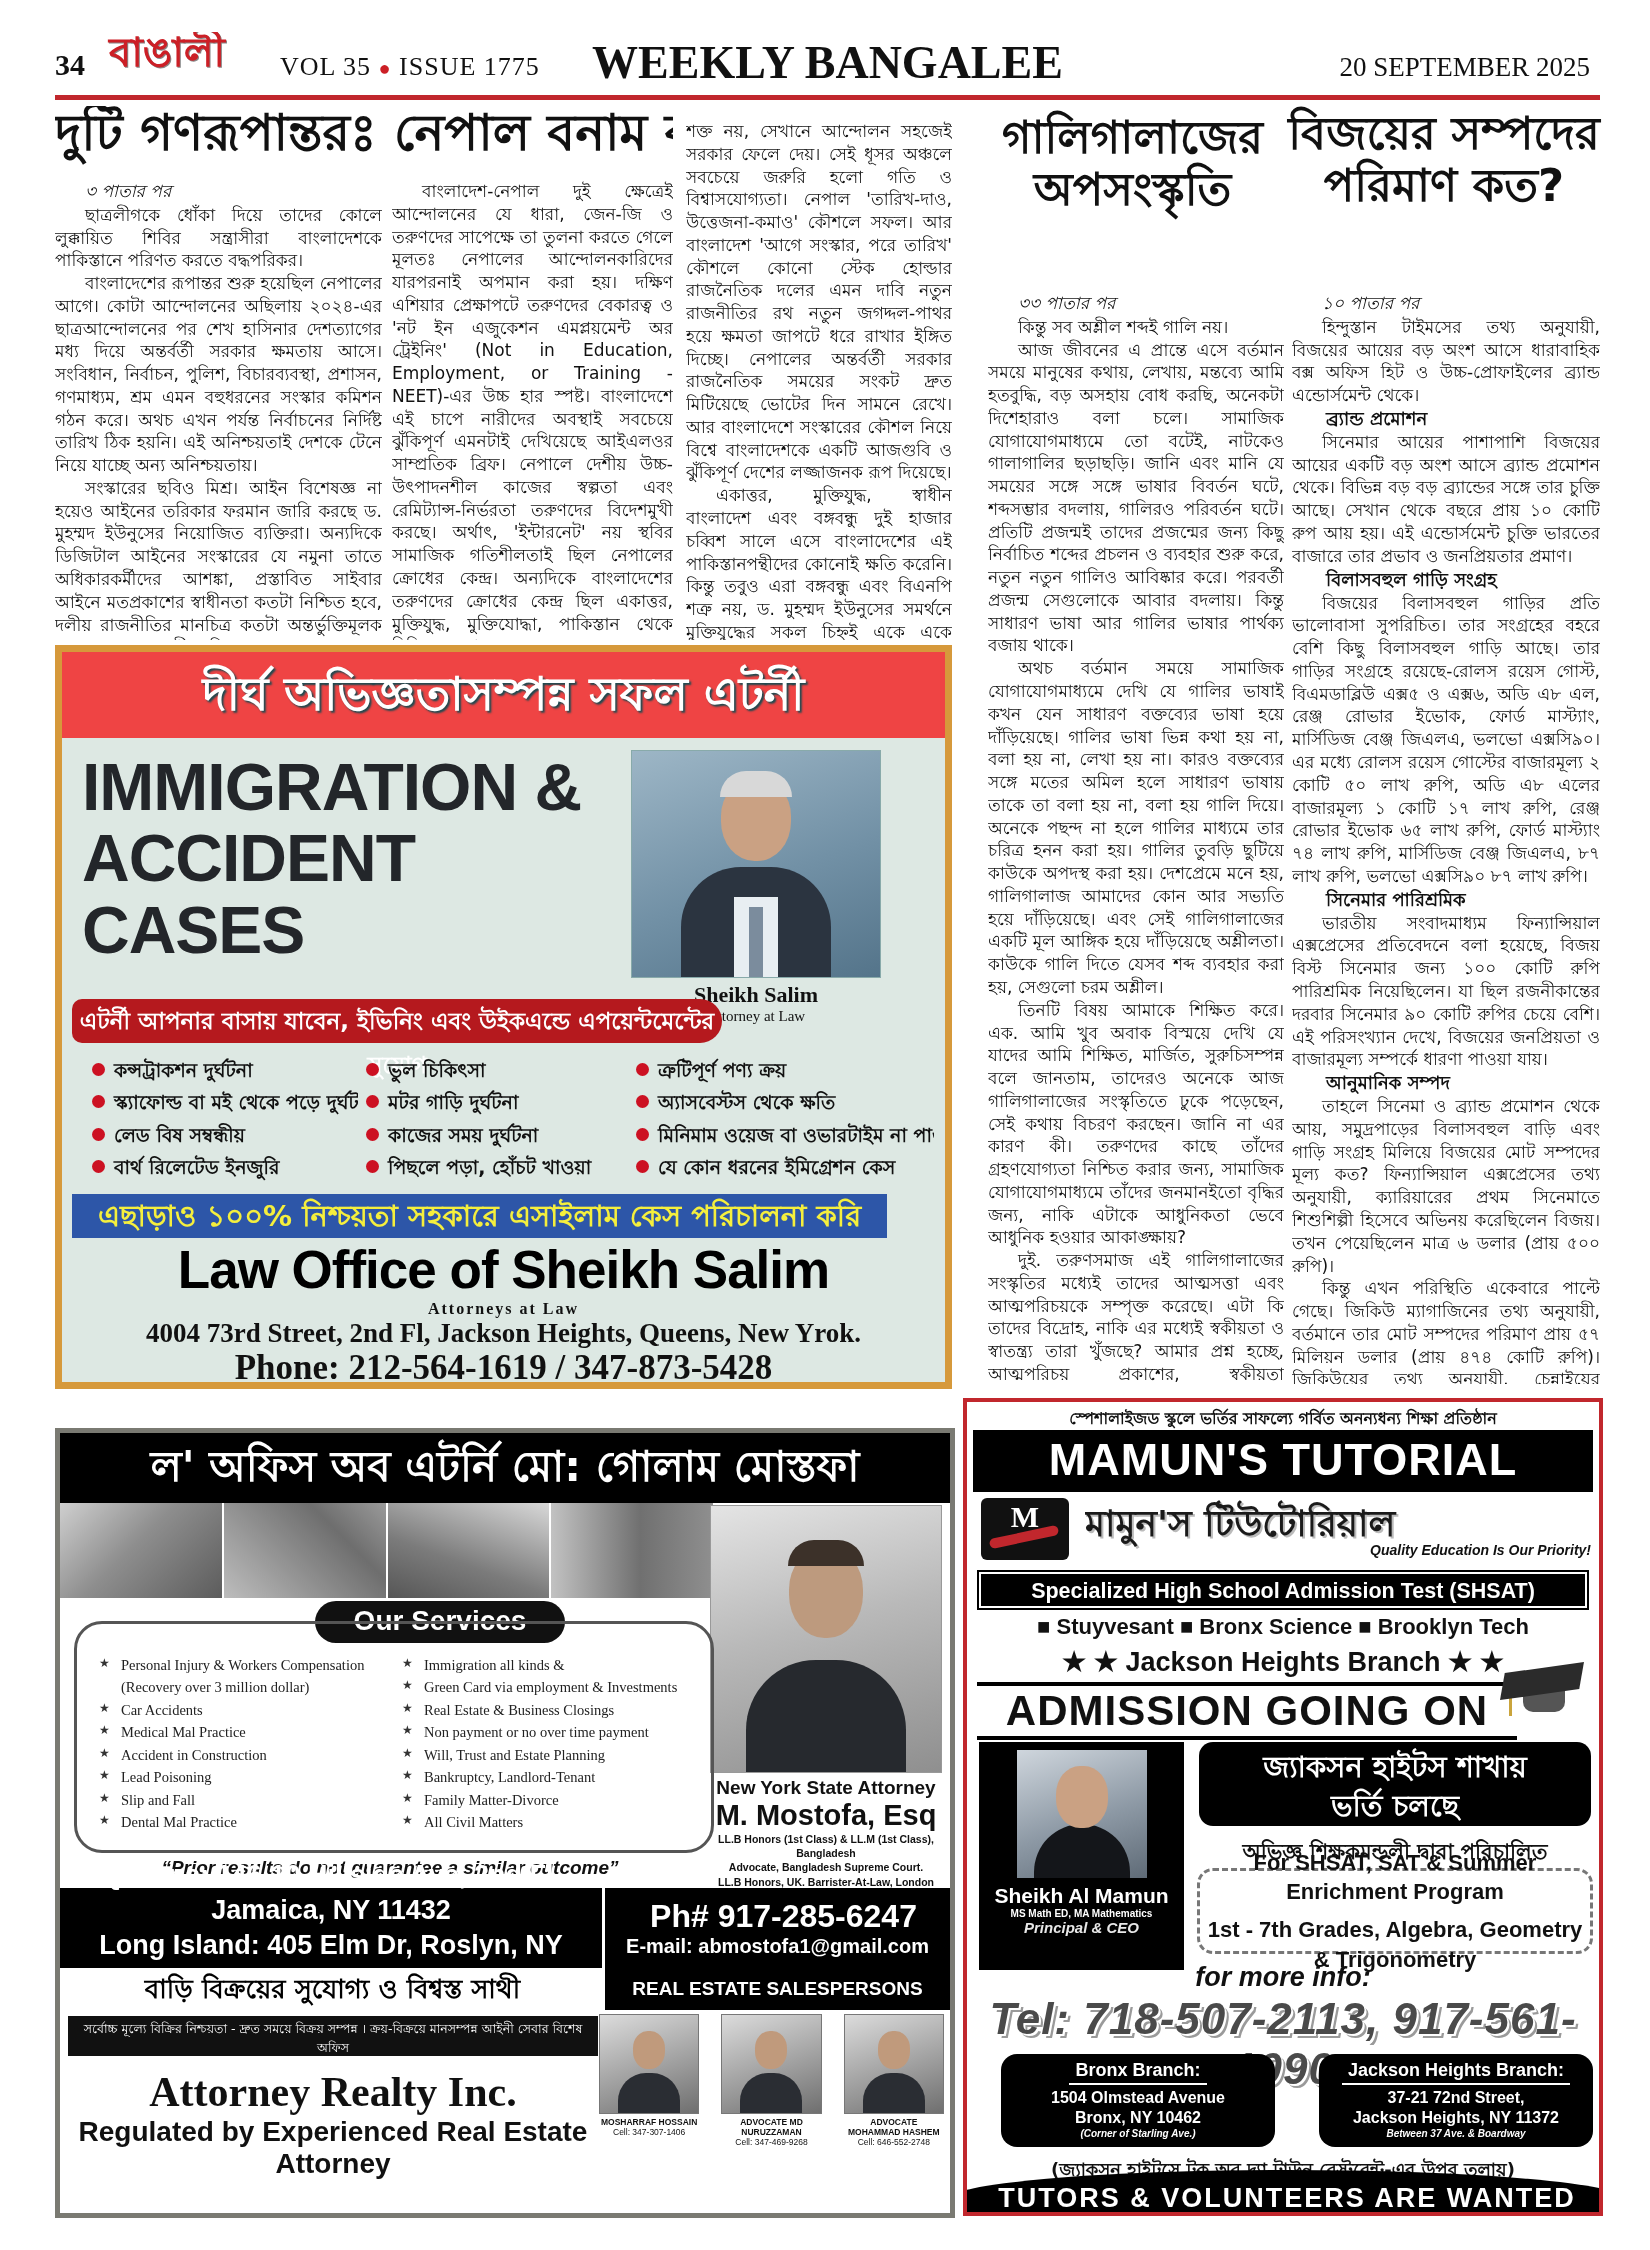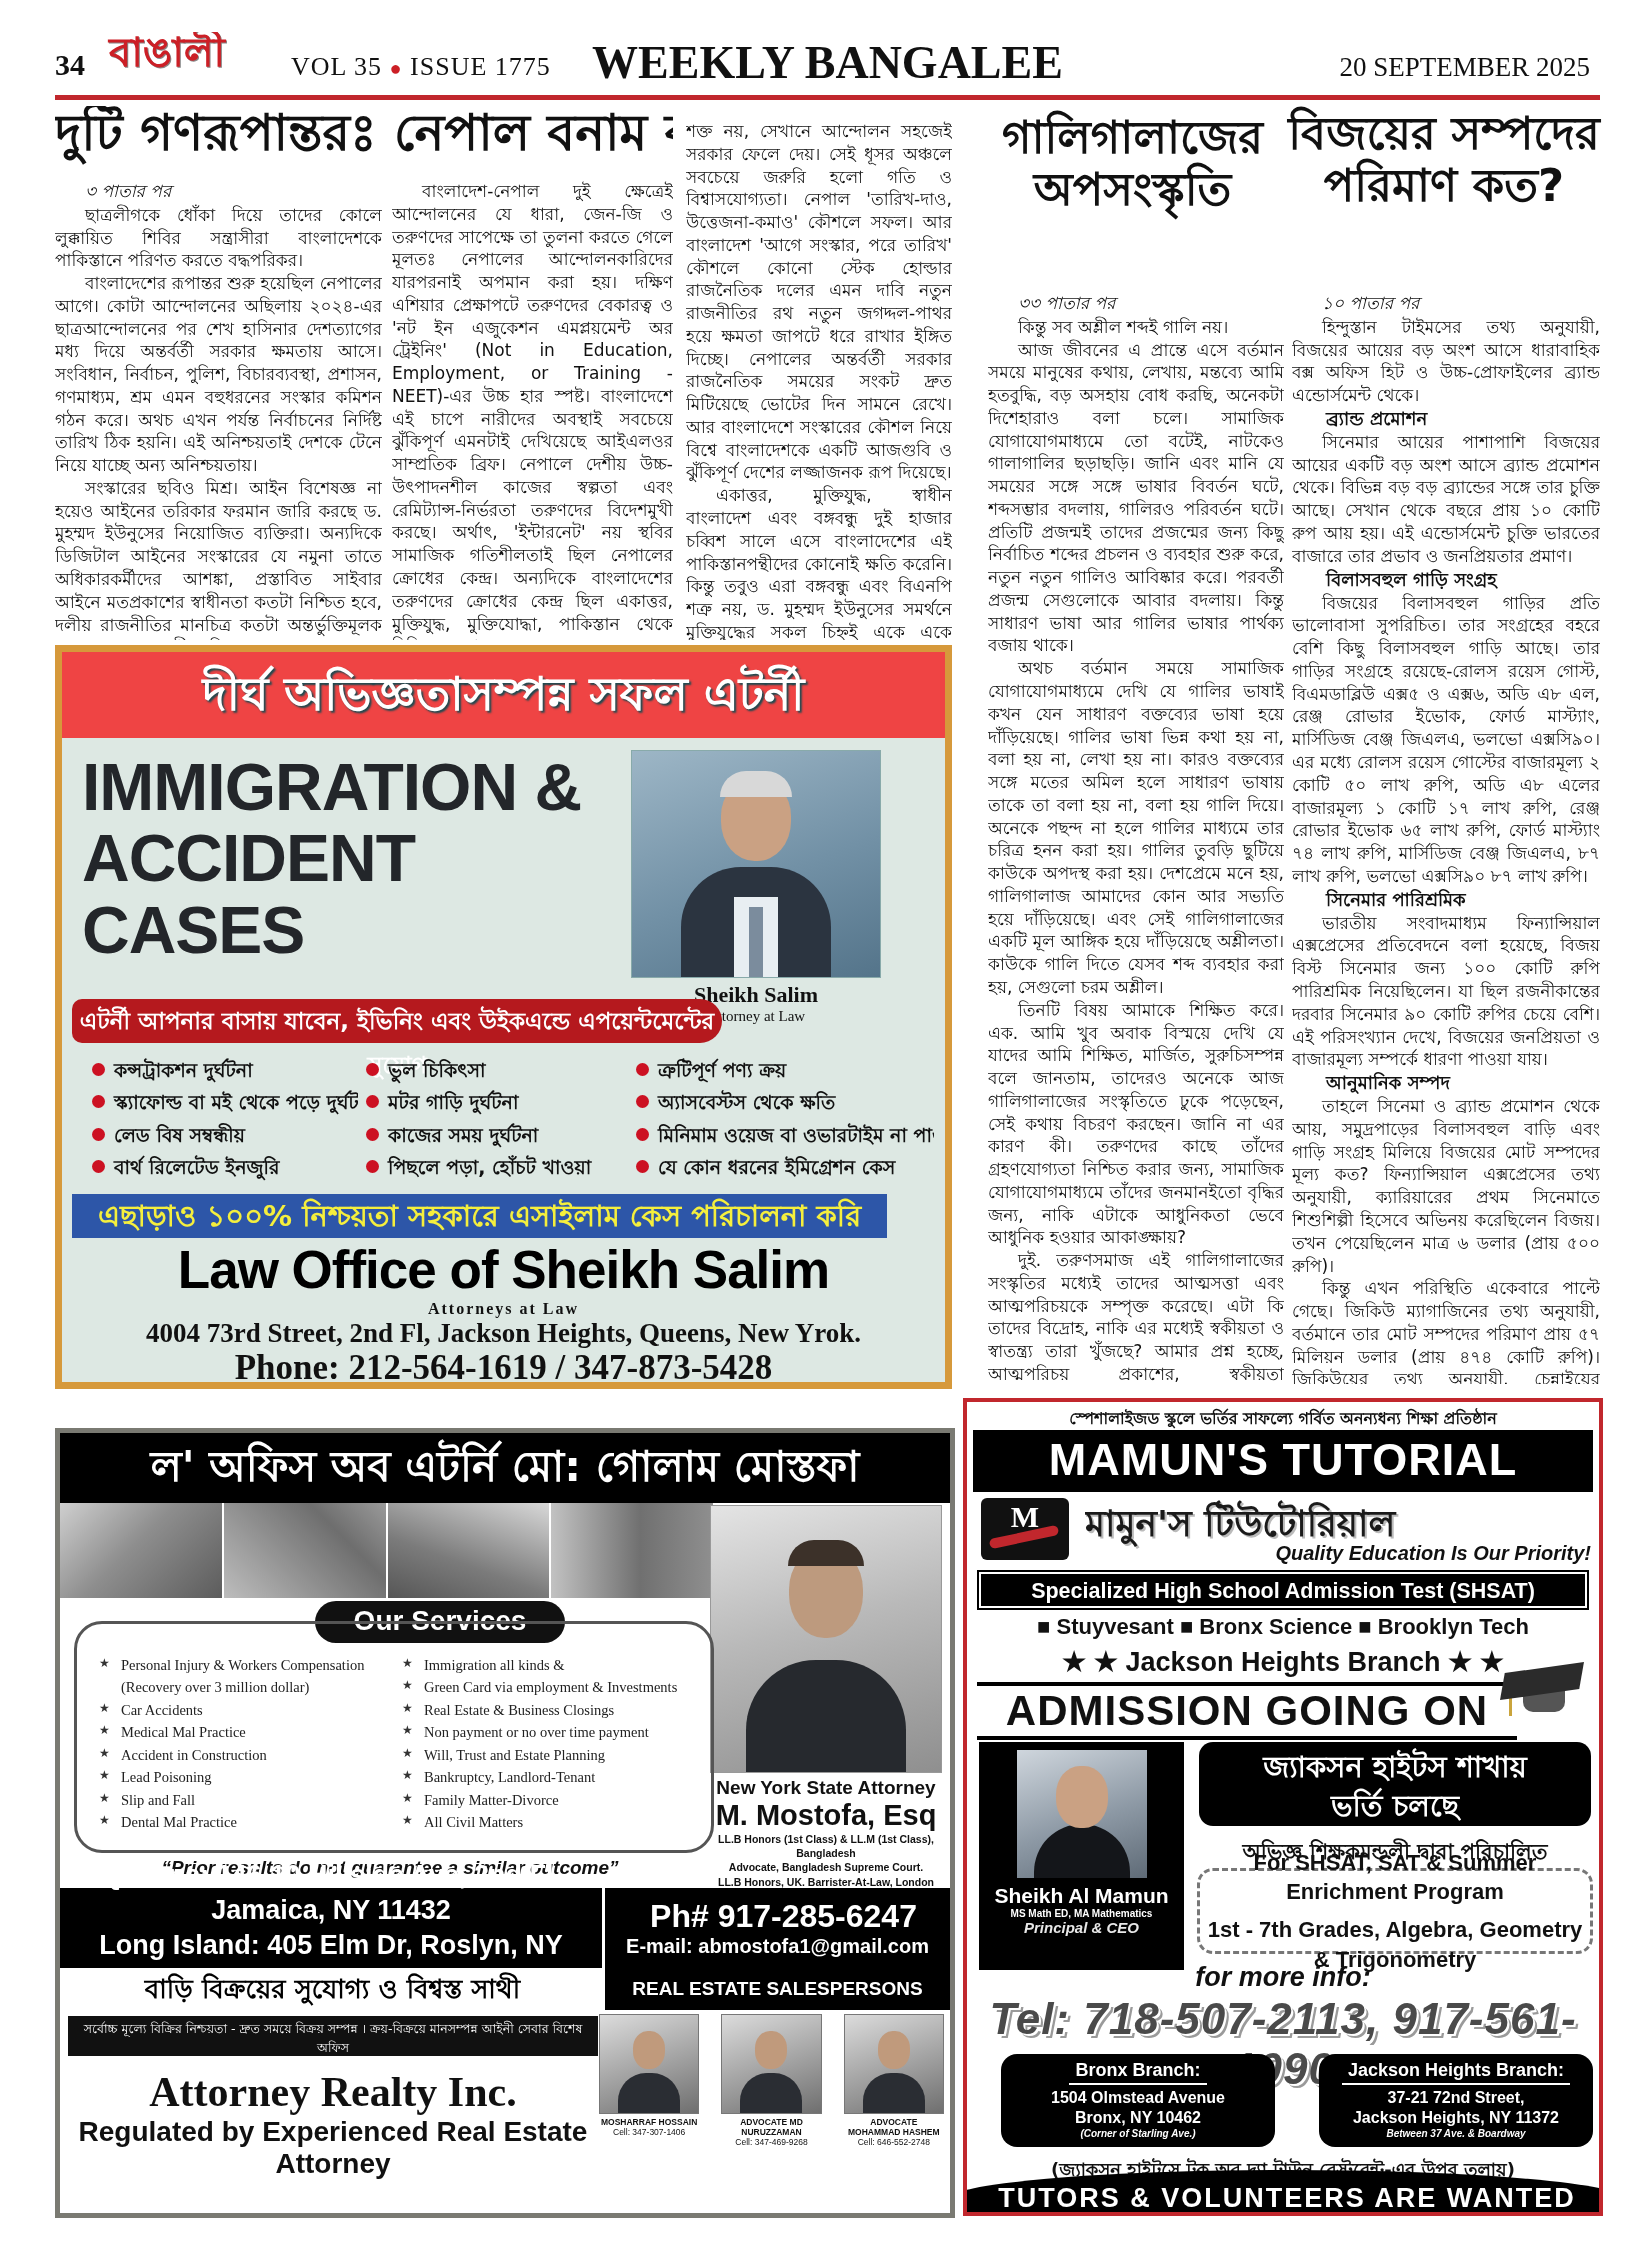--- a/index.html
+++ b/index.html
@@ -9,21 +9,21 @@
 
   
   .hdr { position:absolute; left:55px; top:30px; width:1545px; height:62px; }
   .page-num { position:absolute; left:0; top:18px; font-family:"Liberation Serif",serif;
               font-size:30px; font-weight:bold; }
   .logo-box { position:absolute; left:52px; top:2px; width:120px; height:58px; overflow:hidden; }
   .logo-sub { font-size:9px; color:#c1272d; letter-spacing:1px; text-align:center; }
   .logo-main { font-size:40px; font-weight:900; color:#cc1f26; line-height:1.0; text-align:center;
                text-shadow:1px 1px 0 #888; }
   .vol-line { position:absolute; left:225px; top:22px; font-family:"Liberation Serif",serif;
-              font-size:26px; letter-spacing:1px; white-space:nowrap;margin-left:11px; }
+              font-size:26px; letter-spacing:1px; white-space:nowrap; }
   .vol-dot { color:#cc1f26; font-size:20px; }
   .masthead { position:absolute; left:0; right:0; top:6px; text-align:center;
               font-family:"Liberation Serif",serif; font-size:46px; font-weight:bold;
               letter-spacing:0px; }
   .date-line { position:absolute; right:10px; top:22px; font-family:"Liberation Serif",serif;
                font-size:27px; }
   .hdr-rule { position:absolute; left:55px; top:95px; width:1545px; height:5px; background:#c1272d; }
 
   
   .bn { font-family:"DejaVu Sans", sans-serif; }
@@ -169,21 +169,21 @@
   .mam-logo-row { position:absolute; left:10px; top:94px; width:620px; height:70px; }
   .mam-logo { position:absolute; left:4px; top:2px; width:88px; height:62px; background:#111;
               border-radius:6px; overflow:hidden; }
   .mam-logo .swoosh { position:absolute; left:8px; top:34px; width:70px; height:10px;
               background:#c1272d; transform:rotate(-12deg); border-radius:5px; }
   .mam-logo .mchar { position:absolute; left:0; top:2px; width:100%; text-align:center;
               color:#fff; font-weight:900; font-size:30px; font-family:"Liberation Serif",serif; }
   .mam-bn-name { position:absolute; left:108px; top:0px; width:500px; font-size:36px; font-weight:900;
                  color:#1a1a1a; text-shadow:2px 2px 0 #bbb; white-space:nowrap; overflow:hidden; }
   .mam-quality { position:absolute; right:6px; top:46px; font-family:"Liberation Sans",sans-serif;
-                 font-style:italic; font-weight:bold; font-size:20px; }
+                 font-style:italic; font-weight:bold; font-size:14px; }
   .mam-band2 { position:absolute; left:10px; top:168px; width:612px; height:40px; background:#000;
                border:2px solid #000; box-shadow:inset 0 0 0 2px #fff; color:#fff; text-align:center;
                font-family:"Liberation Sans",sans-serif; font-weight:bold; font-size:21.5px; line-height:38px; }
   .mam-schools { position:absolute; left:0; top:212px; width:100%; text-align:center;
                  font-family:"Liberation Sans",sans-serif; font-weight:900; font-size:22px; }
   .mam-jhb { position:absolute; left:0; top:244px; width:100%; text-align:center;
              font-family:"Liberation Sans",sans-serif; font-weight:900; font-size:27px; }
   .mam-admission { position:absolute; left:10px; top:280px; width:540px; border-top:4px solid #000;
                    border-bottom:4px solid #000; text-align:center;
                    font-family:"Liberation Sans",sans-serif; font-weight:900; font-size:42px;

